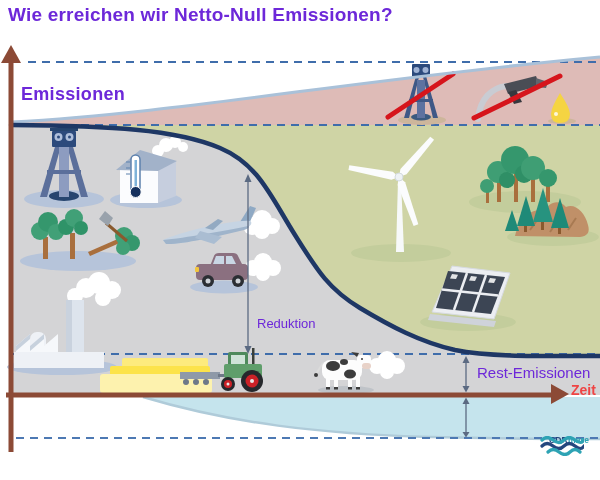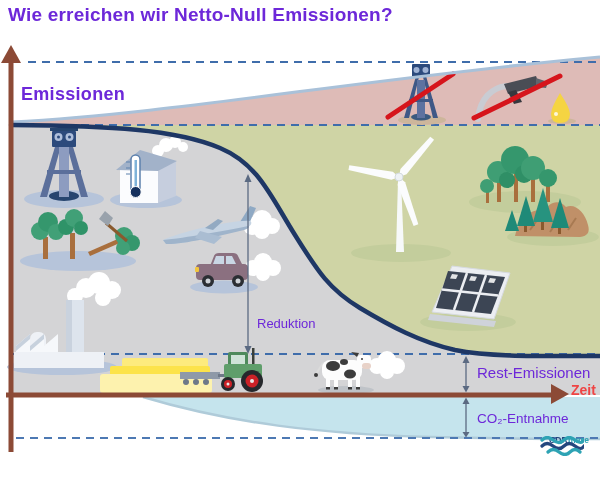--- a/index.html
+++ b/index.html
@@ -285,21 +285,20 @@
     <line x1="466" y1="402" x2="466" y2="434" stroke-width="1.3"></line>
     <polygon points="462.5,404 469.5,404 466,397.5" stroke="none"></polygon>
     <polygon points="462.5,432 469.5,432 466,437.5" stroke="none"></polygon>
   </g>
 </svg>
 
 <div class="lbl title">Wie erreichen wir Netto-Null Emissionen?</div>
 <div class="lbl emis">Emissionen</div>
 <div class="lbl reduk">Reduktion</div>
 <div class="lbl rest">Rest-Emissionen</div>
-<div class="lbl entn">CO₂-Entnahme</div>
 <div class="lbl zeit">Zeit</div>
 
 <div class="logo">
   <svg width="44" height="20" viewBox="0 0 44 20">
     <path d="M2,4 Q7,-1 13,4 T24,4 T35,4 T44,4" fill="none" stroke="#2ea3b4" stroke-width="3.2" stroke-linecap="round"></path>
     <path d="M2,10 Q7,5 13,10 T24,10 T35,10 T44,10" fill="none" stroke="#24477e" stroke-width="3.2" stroke-linecap="round"></path>
     <path d="M8,16 Q13,11 19,16 T30,16 T40,16" fill="none" stroke="#2ea3b4" stroke-width="3.2" stroke-linecap="round"></path>
   </svg>
   <div class="txt"><span class="cdr">CDR</span><span class="mare">mare</span></div>
 </div>

